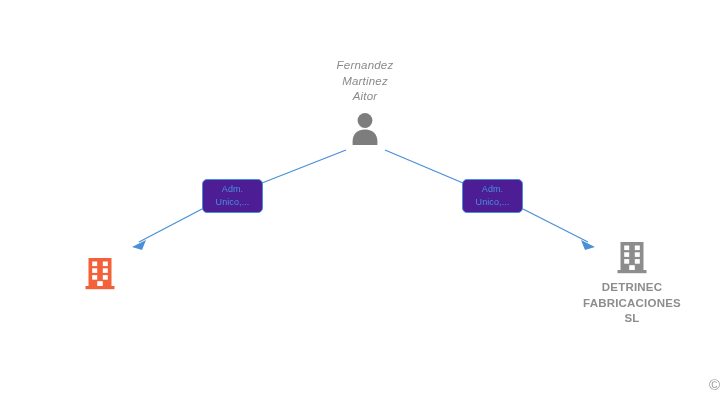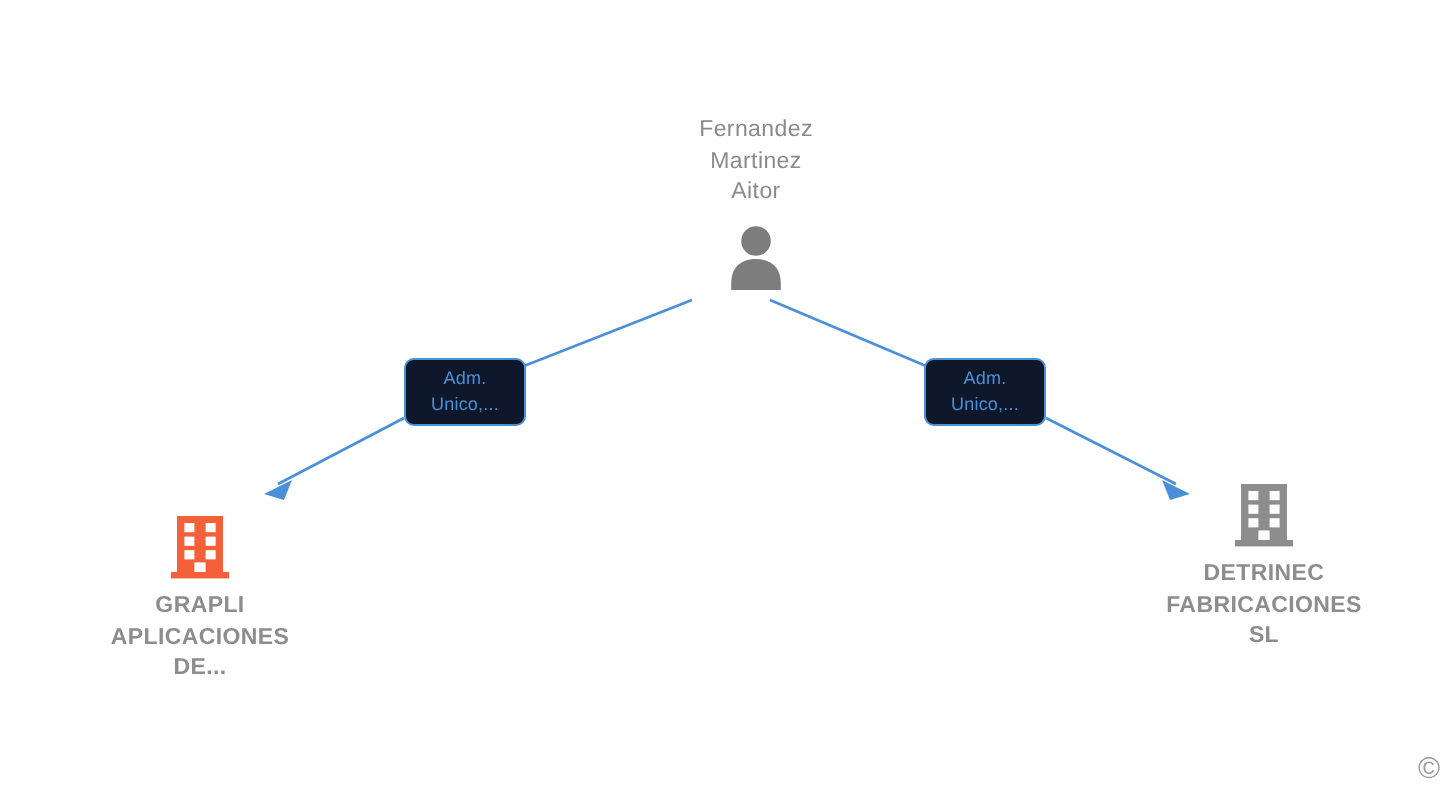--- a/index.html
+++ b/index.html
@@ -24,24 +24,25 @@
     left: 0;
     top: 0;
     width: 728px;
     height: 400px;
     pointer-events: none;
   }
 
   
   .person-node {
     position: absolute;
-    left: 308px;
+    left: 295px;
     top: 58px;
     width: 140px;
     text-align: center;
+    font-style: italic;
   }
   .person-name {
     font-size: 11.5px;
     line-height: 15.5px;
     color: #8a8a8a;
     letter-spacing: 0.2px;
     white-space: pre-line;
   }
   .person-icon {
     margin: 6px auto 0;
@@ -73,21 +74,21 @@
   }
 
   
   .edge-label {
     position: absolute;
     box-sizing: border-box;
     width: 61px;
     height: 34px;
     border: 1px solid #4a90d9;
     border-radius: 5px;
-    background: #0f172a;
+    background: #4c1d95;
     color: #4a90d9;
     font-size: 9px;
     line-height: 13px;
     text-align: center;
     padding-top: 3px;
     white-space: pre-line;
     letter-spacing: 0.1px;
   }
   .edge-label.left  { left: 202px; top: 179px; }
   .edge-label.right { left: 462px; top: 179px; }
@@ -155,23 +156,20 @@
       <rect x="3.5" y="2" width="23" height="28" fill="#f4603a"></rect>
       <rect x="0.5" y="30" width="29" height="3.2" fill="#f4603a"></rect>
       <rect x="7.2" y="5.5" width="5" height="4.6" fill="#ffffff"></rect>
       <rect x="17.8" y="5.5" width="5" height="4.6" fill="#ffffff"></rect>
       <rect x="7.2" y="12.3" width="5" height="4.6" fill="#ffffff"></rect>
       <rect x="17.8" y="12.3" width="5" height="4.6" fill="#ffffff"></rect>
       <rect x="7.2" y="19.1" width="5" height="4.6" fill="#ffffff"></rect>
       <rect x="17.8" y="19.1" width="5" height="4.6" fill="#ffffff"></rect>
       <rect x="12.2" y="25.2" width="5.6" height="4.8" fill="#ffffff"></rect>
     </svg>
-    <div class="company-name">GRAPLI
-APLICACIONES
-DE...</div>
   </div>
 
   <div class="company-node right">
     <svg class="company-icon" viewBox="0 0 30 34">
       <rect x="3.5" y="2" width="23" height="28" fill="#8d8d8d"></rect>
       <rect x="0.5" y="30" width="29" height="3.2" fill="#8d8d8d"></rect>
       <rect x="7.2" y="5.5" width="5" height="4.6" fill="#ffffff"></rect>
       <rect x="17.8" y="5.5" width="5" height="4.6" fill="#ffffff"></rect>
       <rect x="7.2" y="12.3" width="5" height="4.6" fill="#ffffff"></rect>
       <rect x="17.8" y="12.3" width="5" height="4.6" fill="#ffffff"></rect>

